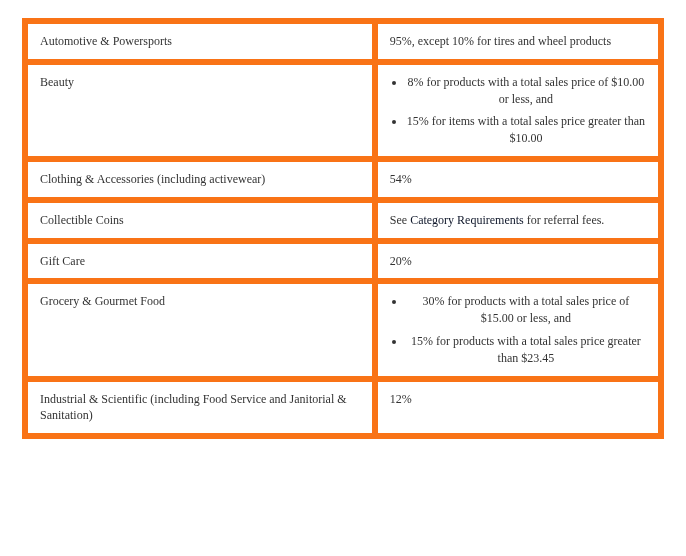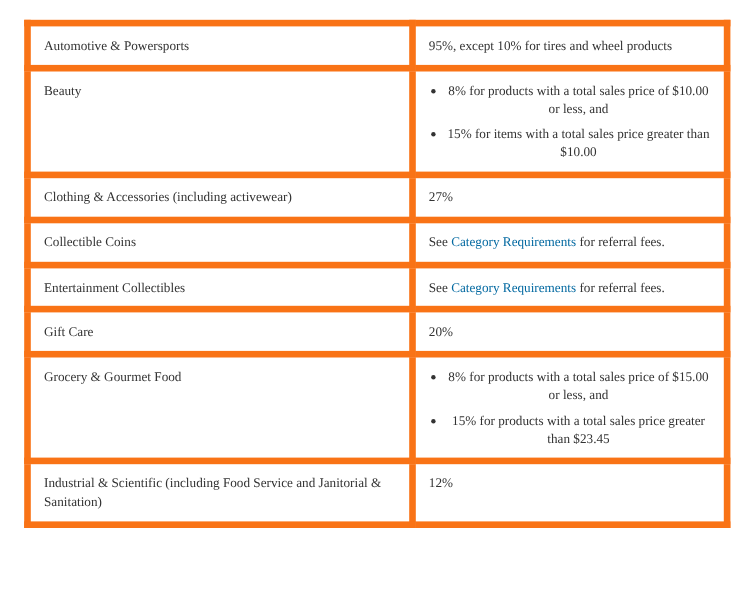--- a/index.html
+++ b/index.html
@@ -36,21 +36,21 @@
   }
   ul.tiered li {
     margin: 0 0 6px 0;
     padding: 0;
     text-align: center;
   }
   ul.tiered li:last-child {
     margin-bottom: 0;
   }
   a.link {
-    color: #0369a1;
+    color: #0f172a;
     text-decoration: none;
   }
 </style>
 </head>
 <body>
 
 <div class="wrap">
   <table class="fee-table">
     <colgroup>
       <col class="c1">
@@ -66,39 +66,35 @@
           <td>Beauty</td>
           <td>
             <ul class="tiered">
               <li>8% for products with a total sales price of $10.00 or less, and</li>
               <li>15% for items with a total sales price greater than $10.00</li>
             </ul>
           </td>
         </tr>
         <tr>
           <td>Clothing &amp; Accessories (including activewear)</td>
-          <td>27%</td>
+          <td>54%</td>
         </tr>
         <tr>
           <td>Collectible Coins</td>
-          <td><span>See </span><a class="link" href="#">Category Requirements</a><span> for referral fees.</span></td>
-        </tr>
-        <tr>
-          <td>Entertainment Collectibles</td>
           <td><span>See </span><a class="link" href="#">Category Requirements</a><span> for referral fees.</span></td>
         </tr>
         <tr>
           <td>Gift Care</td>
           <td>20%</td>
         </tr>
         <tr>
           <td>Grocery &amp; Gourmet Food</td>
           <td>
             <ul class="tiered">
-              <li>8% for products with a total sales price of $15.00 or less, and</li>
+              <li>30% for products with a total sales price of $15.00 or less, and</li>
               <li>15% for products with a total sales price greater than $23.45</li>
             </ul>
           </td>
         </tr>
         <tr>
           <td>Industrial &amp; Scientific (including Food Service and Janitorial &amp; Sanitation)</td>
           <td>12%</td>
         </tr>
       </tbody>
   </table>

